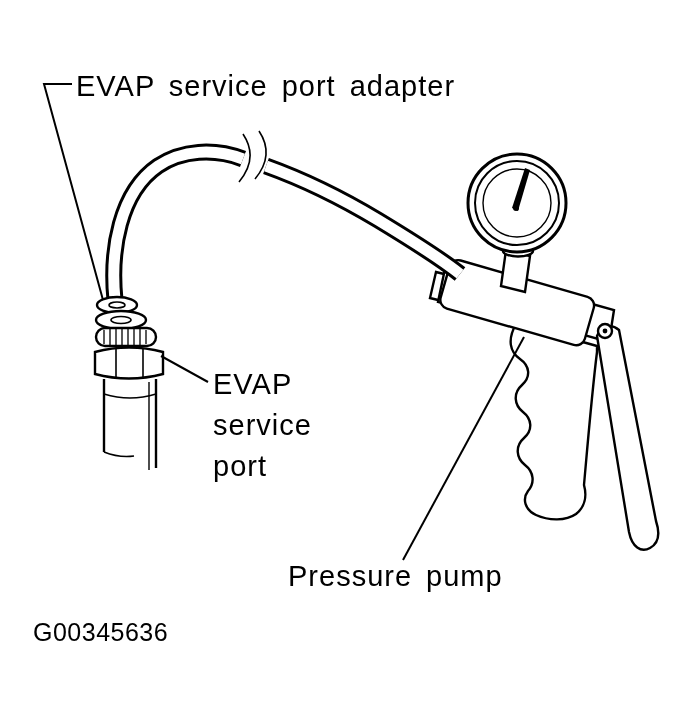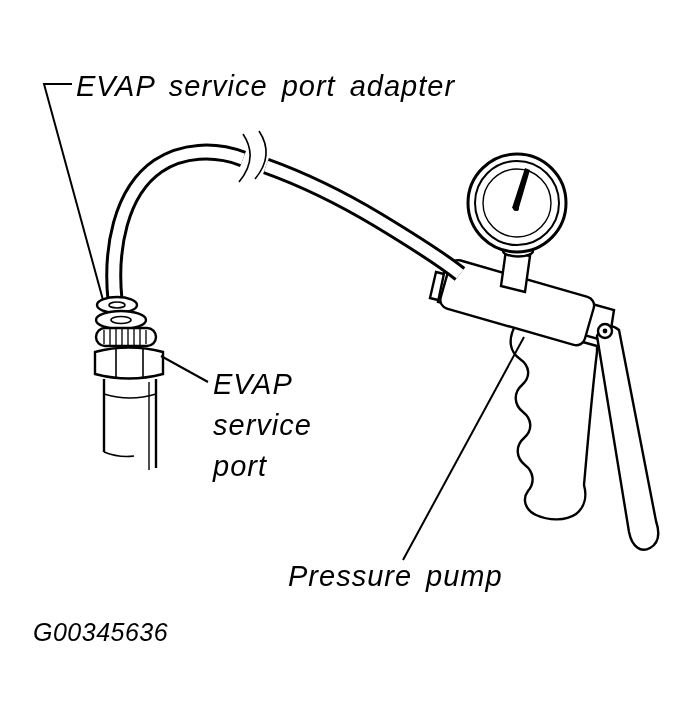--- a/index.html
+++ b/index.html
@@ -7,21 +7,20 @@
     padding: 0;
     background: #ffffff;
   }
   .figure-canvas {
     position: relative;
     width: 681px;
     height: 711px;
     background: #ffffff;
     overflow: hidden;
     font-family: "Liberation Sans", sans-serif;
-    font-style: italic;
   }
   svg { position: absolute; inset: 0; }
   .outline { fill: #ffffff; stroke: #000000; stroke-width: 2.4; }
   .thin    { fill: none;    stroke: #000000; stroke-width: 1.6; }
   .leader  { fill: none;    stroke: #000000; stroke-width: 2;   }
   text.lbl {
     fill: #000000;
     font-family: "Liberation Sans", sans-serif;
     font-size: 29px;
     letter-spacing: 1px;

